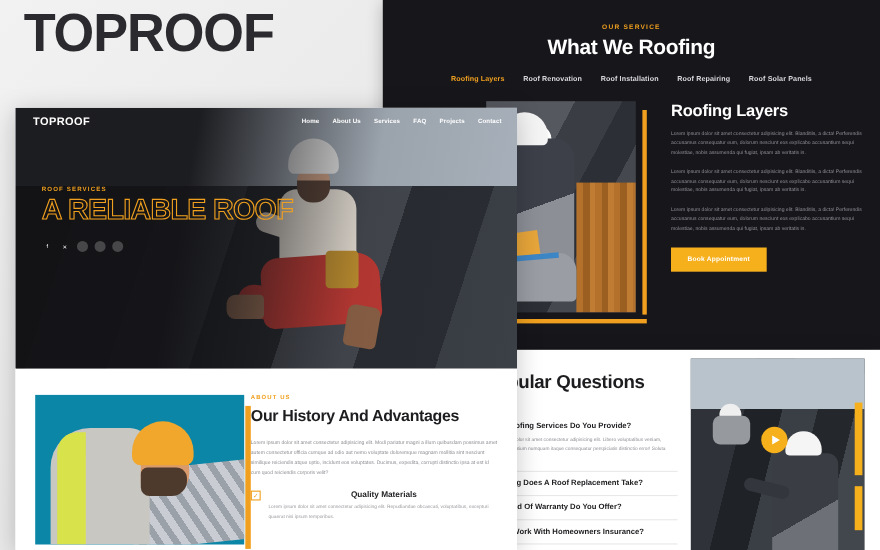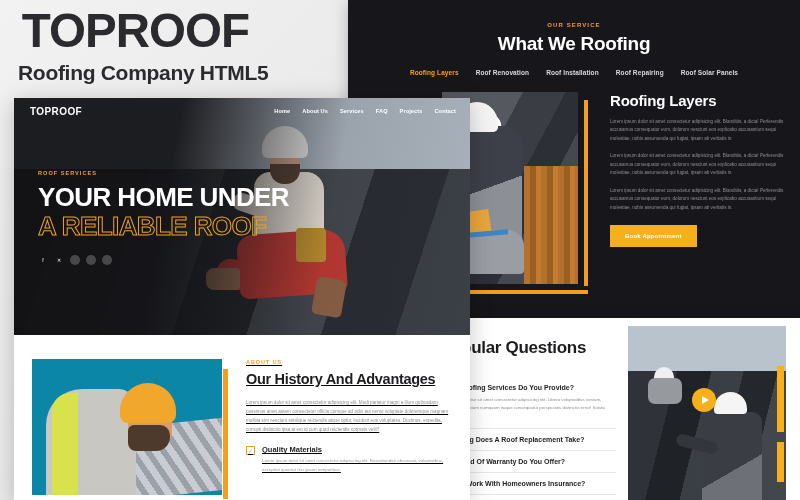--- a/index.html
+++ b/index.html
@@ -208,44 +208,43 @@
   }
   .ai-hat { position:absolute; left:88px; top:24px; width:56px; height:40px; background:#f0a72b; border-radius:28px 28px 8px 8px; }
   .ai-face { position:absolute; left:96px; top:50px; width:44px; height:40px; background:#d99a6c; border-radius:10px 16px 18px 10px; }
   .ai-beard { position:absolute; left:96px; top:66px; width:42px; height:26px; background:#4e3a2c; border-radius:6px 10px 14px 8px; }
   .ai-hood { position:absolute; left:14px; top:30px; width:90px; height:106px; background:#c9c7c2; border-radius:36px 18px 0 0; }
   .ai-vest { position:absolute; left:20px; top:34px; width:26px; height:102px; background:#d8e24a; border-radius:18px 0 0 0; }
   .ai-roof { position:absolute; right:-6px; bottom:0; width:110px; height:72px;
     background:repeating-linear-gradient(62deg,#c9ccd2 0 7px,#9ba1a9 7px 13px); transform:rotate(-6deg); }
   .about-imgwrap .accent { position:absolute; right:0; top:10px; width:5px; height:130px; background:#f0a01e; }
 
-  .about-text { padding-left:18px; flex:1;text-decoration:underline; }
+  .about-text { flex:1; }
   .about-label { color:#f0a01e; font-size:5.4px; font-weight:700; letter-spacing:1px; }
   .about-h2 {
     font-size:14.5px; font-weight:700; color:#1d1d20; line-height:1.28;
     margin-top:5px; letter-spacing:-.3px;
   }
   .about-p { font-size:4.6px; color:#8d8d93; line-height:2.0; margin-top:9px; }
   .feature { display:flex; gap:7px; margin-top:11px; }
   .feat-icon {
     width:9px; height:9px; flex:none; border:1.2px solid #f0a01e; color:#f0a01e;
     font-size:6px; display:flex; align-items:center; justify-content:center;
     margin-top:1px;
   }
-  .feat-title { font-size:7.5px; font-weight:700; color:#1d1d20; }
+  .feat-title { font-size:7.5px; font-weight:700; color:#1d1d20;text-align:center; }
   .feat-desc { font-size:4.4px; color:#9a9aa0; line-height:1.95; margin-top:3px; }
 </style>
 </head>
 <body>
 
 <div class="stage">
 
   <div class="brand">
     <div class="brand-title">TOPROOF</div>
-    <div class="brand-sub">Roofing Company HTML5</div>
   </div>
 
   <div class="panel-service">
     <div class="svc-label">OUR SERVICE</div>
     <div class="svc-heading">What We Roofing</div>
 
     <div class="svc-tabs">
       <div class="svc-tab active">Roofing Layers</div>
       <div class="svc-tab">Roof Renovation</div>
       <div class="svc-tab">Roof Installation</div>
@@ -342,21 +341,20 @@
           <div class="navlink">About Us</div>
           <div class="navlink">Services</div>
           <div class="navlink">FAQ</div>
           <div class="navlink">Projects</div>
           <div class="navlink">Contact</div>
         </div>
       </div>
 
       <div class="hero-copy">
         <div class="hero-label">ROOF SERVICES</div>
-        <div class="hero-h1">YOUR HOME UNDER</div>
         <div class="hero-h2">A RELIABLE ROOF</div>
         <div class="socials">
           <div class="soc plain">f</div>
           <div class="soc plain">✕</div>
           <div class="soc"></div>
           <div class="soc"></div>
           <div class="soc"></div>
         </div>
       </div>
     </div>

